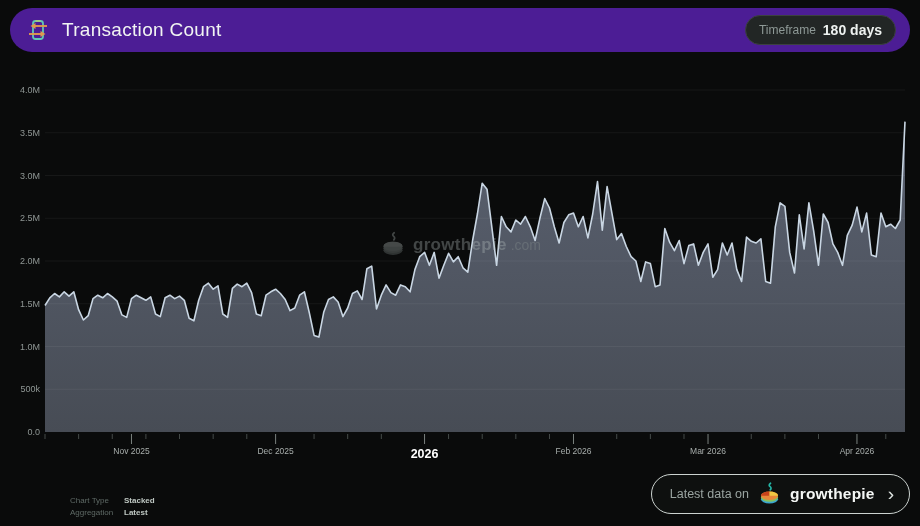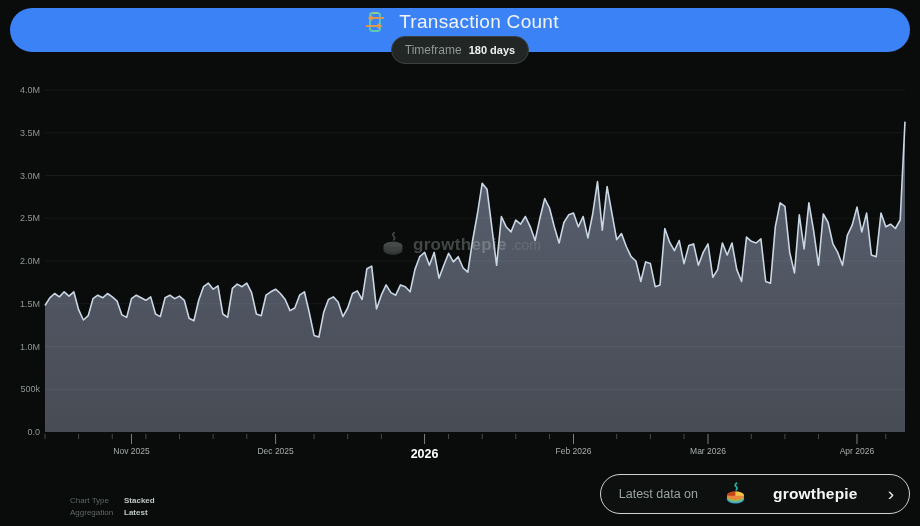--- a/index.html
+++ b/index.html
@@ -5,53 +5,53 @@
   html,body{margin:0;padding:0;}
   body{
     width:920px;height:526px;position:relative;overflow:hidden;
     background:#0a0b0b;
     font-family:"Liberation Sans", sans-serif;
     -webkit-font-smoothing:antialiased;
   }
   
   .header-bar{
     position:absolute;left:10px;top:8px;right:10px;height:44px;
-    background:#3b82f6;border-radius:22px;
+    background:#4c1d95;border-radius:22px;
     display:flex;align-items:center;justify-content:space-between;
-    padding:0 14px 0 14px;box-sizing:border-box;flex-direction:column;
+    padding:0 14px 0 14px;box-sizing:border-box;
   }
   .title-wrap{display:flex;align-items:center;gap:10px;}
   .page-title{
     margin:0;font-size:19px;font-weight:400;color:#f1f4f2;letter-spacing:.3px;
   }
   .tf-pill{
     display:flex;align-items:center;gap:7px;
     background:#222625;border:1px solid #3c4140;border-radius:15px;
     padding:6px 13px;cursor:pointer;
   }
   .tf-label{font-size:12px;color:#8e9996;}
-  .tf-value{font-size:11px;color:#eef2f0;font-weight:bold;text-align:right;}
+  .tf-value{font-size:14px;color:#eef2f0;font-weight:bold;text-align:right;}
   
   .chart-svg{position:absolute;left:0;top:70px;}
   .watermark{
     position:absolute;left:0;right:0;top:231px;
     display:flex;justify-content:center;align-items:center;gap:6px;
     opacity:.32;pointer-events:none;
   }
   .wm-text{font-size:17px;font-weight:bold;color:#b9c4c2;letter-spacing:.3px;}
   .wm-suffix{font-size:14px;color:#8f9997;margin-left:-2px;}
   
   .meta-block{position:absolute;left:38px;bottom:9px;}
   .meta-row{display:flex;margin-top:3px;margin-left:32px;}
   .meta-label{width:54px;font-size:8px;color:#5f6a66;}
   .meta-value{font-size:8px;color:#bfc8c3;font-weight:bold;}
   
   .cta-btn{
     position:absolute;right:10px;bottom:12px;height:40px;
-    display:flex;align-items:center;gap:25px;
+    display:flex;align-items:center;gap:8px;
     border:1.5px solid #ccd3d0;border-radius:21px;
     padding:0 15px 0 18px;box-sizing:border-box;
     background:rgba(18,21,20,.55);cursor:pointer;
   }
   .cta-prefix{font-size:12.5px;color:#9aa4a1;}
   .cta-brand{font-size:15.5px;font-weight:bold;color:#f4f7f5;letter-spacing:.2px;}
   .cta-chevron{font-size:19px;line-height:19px;color:#dfe5e2;margin-left:5px;margin-top:-2px;}
 </style>
 </head>
 <body>

